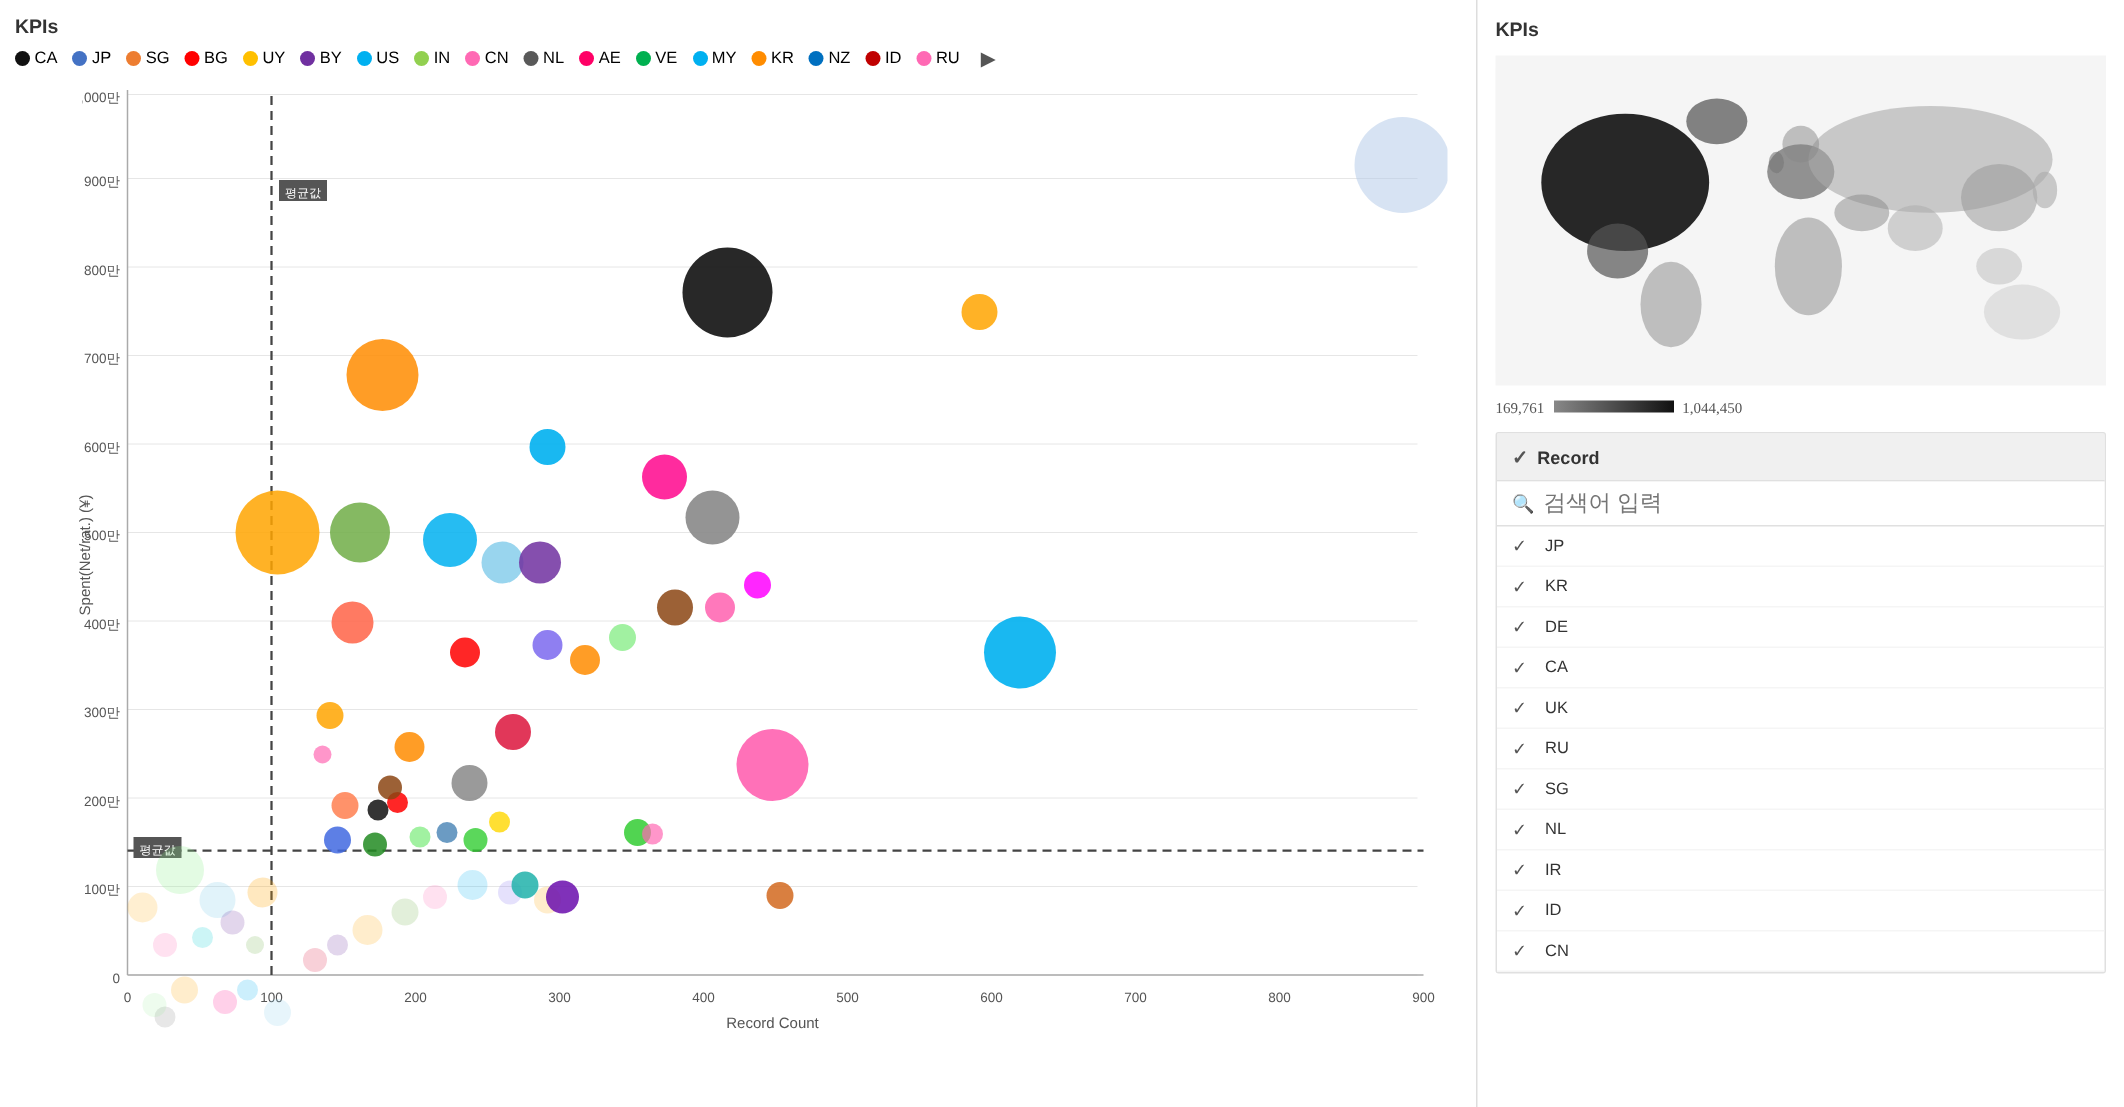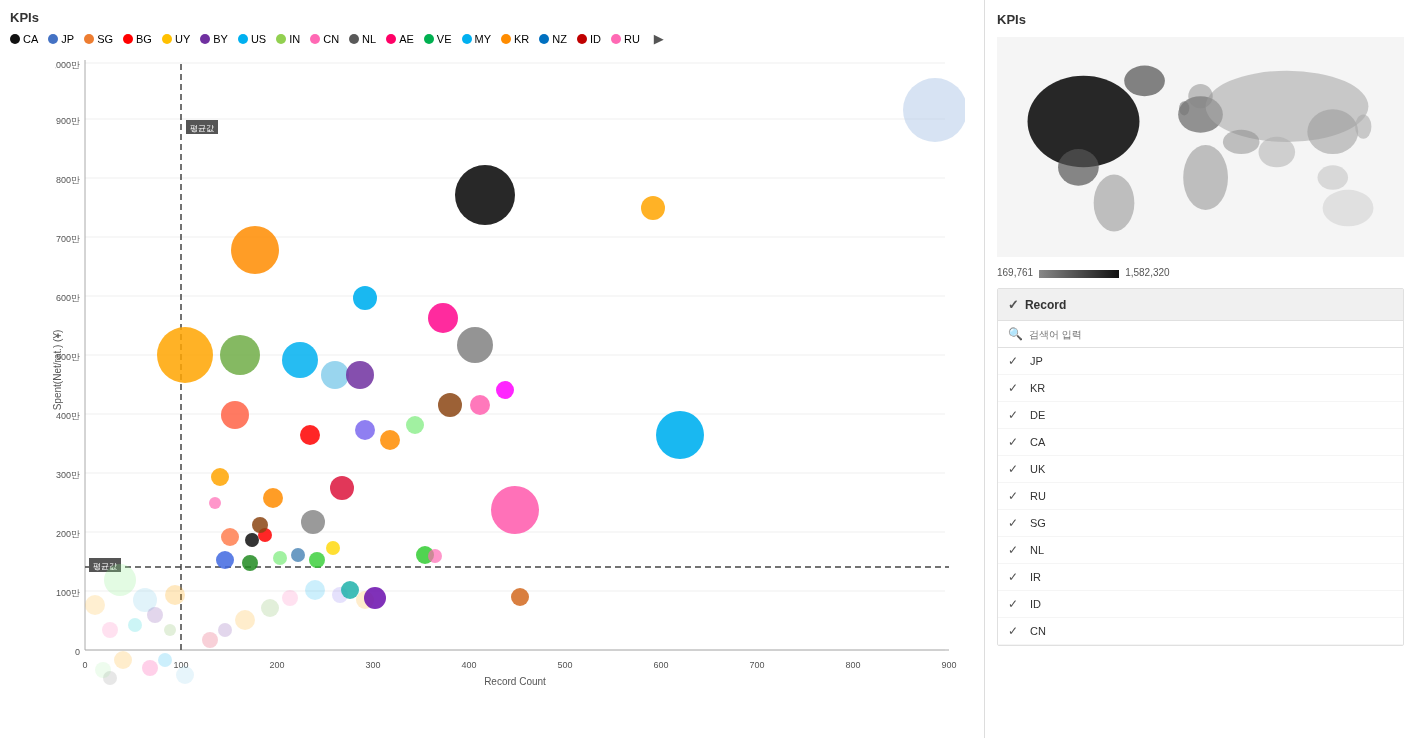--- a/index.html
+++ b/index.html
@@ -83,25 +83,26 @@
       width: 100%;
       height: 220px;
       background: #f5f5f5;
       position: relative;
       margin-bottom: 10px;
       overflow: hidden;
     }
 
     .map-legend {
       display: flex;
-      align-items: flex-end;
+      align-items: flex-start;
       gap: 6px;
       font-size: 10px;
       color: #555;
       margin-bottom: 10px;
+      font-family: Liberation Serif, serif;
     }
     .map-legend-bar {
       width: 80px;
       height: 8px;
       background: linear-gradient(to right, #888, #111);
     }
 
     
     .filter-section {
       border: 1px solid #e0e0e0;
@@ -124,21 +125,21 @@
       display: flex;
       align-items: center;
       gap: 6px;
       padding: 6px 10px;
       border-bottom: 1px solid #e0e0e0;
       background: #fff;
     }
     .filter-search input {
       border: none;
       outline: none;
-      font-size: 10px;
+      font-size: 15px;
       color: #999;
       width: 100%;
       background: transparent;
     }
 
     .country-list {
       max-height: 310px;
       overflow-y: auto;
     }
 
@@ -447,21 +448,21 @@
 
       <ellipse cx="200" cy="50" rx="12" ry="12" fill="#888" opacity="0.5"></ellipse>
 
       <ellipse cx="184" cy="62" rx="5" ry="7" fill="#777" opacity="0.6"></ellipse>
     </svg>
   </div>
 
   <div class="map-legend">
     <span>169,761</span>
     <div class="map-legend-bar"></div>
-    <span>1,582,320</span>
+    <span>1,044,450</span>
   </div>
 
   <div class="filter-section">
     <div class="filter-header">
       <span style="color:#555; font-size:13px;">✓</span>
       <span>Record</span>
     </div>
     <div class="filter-search">
       <span style="color:#888; font-size:12px;">🔍</span>
       <input type="text" placeholder="검색어 입력" style="">

